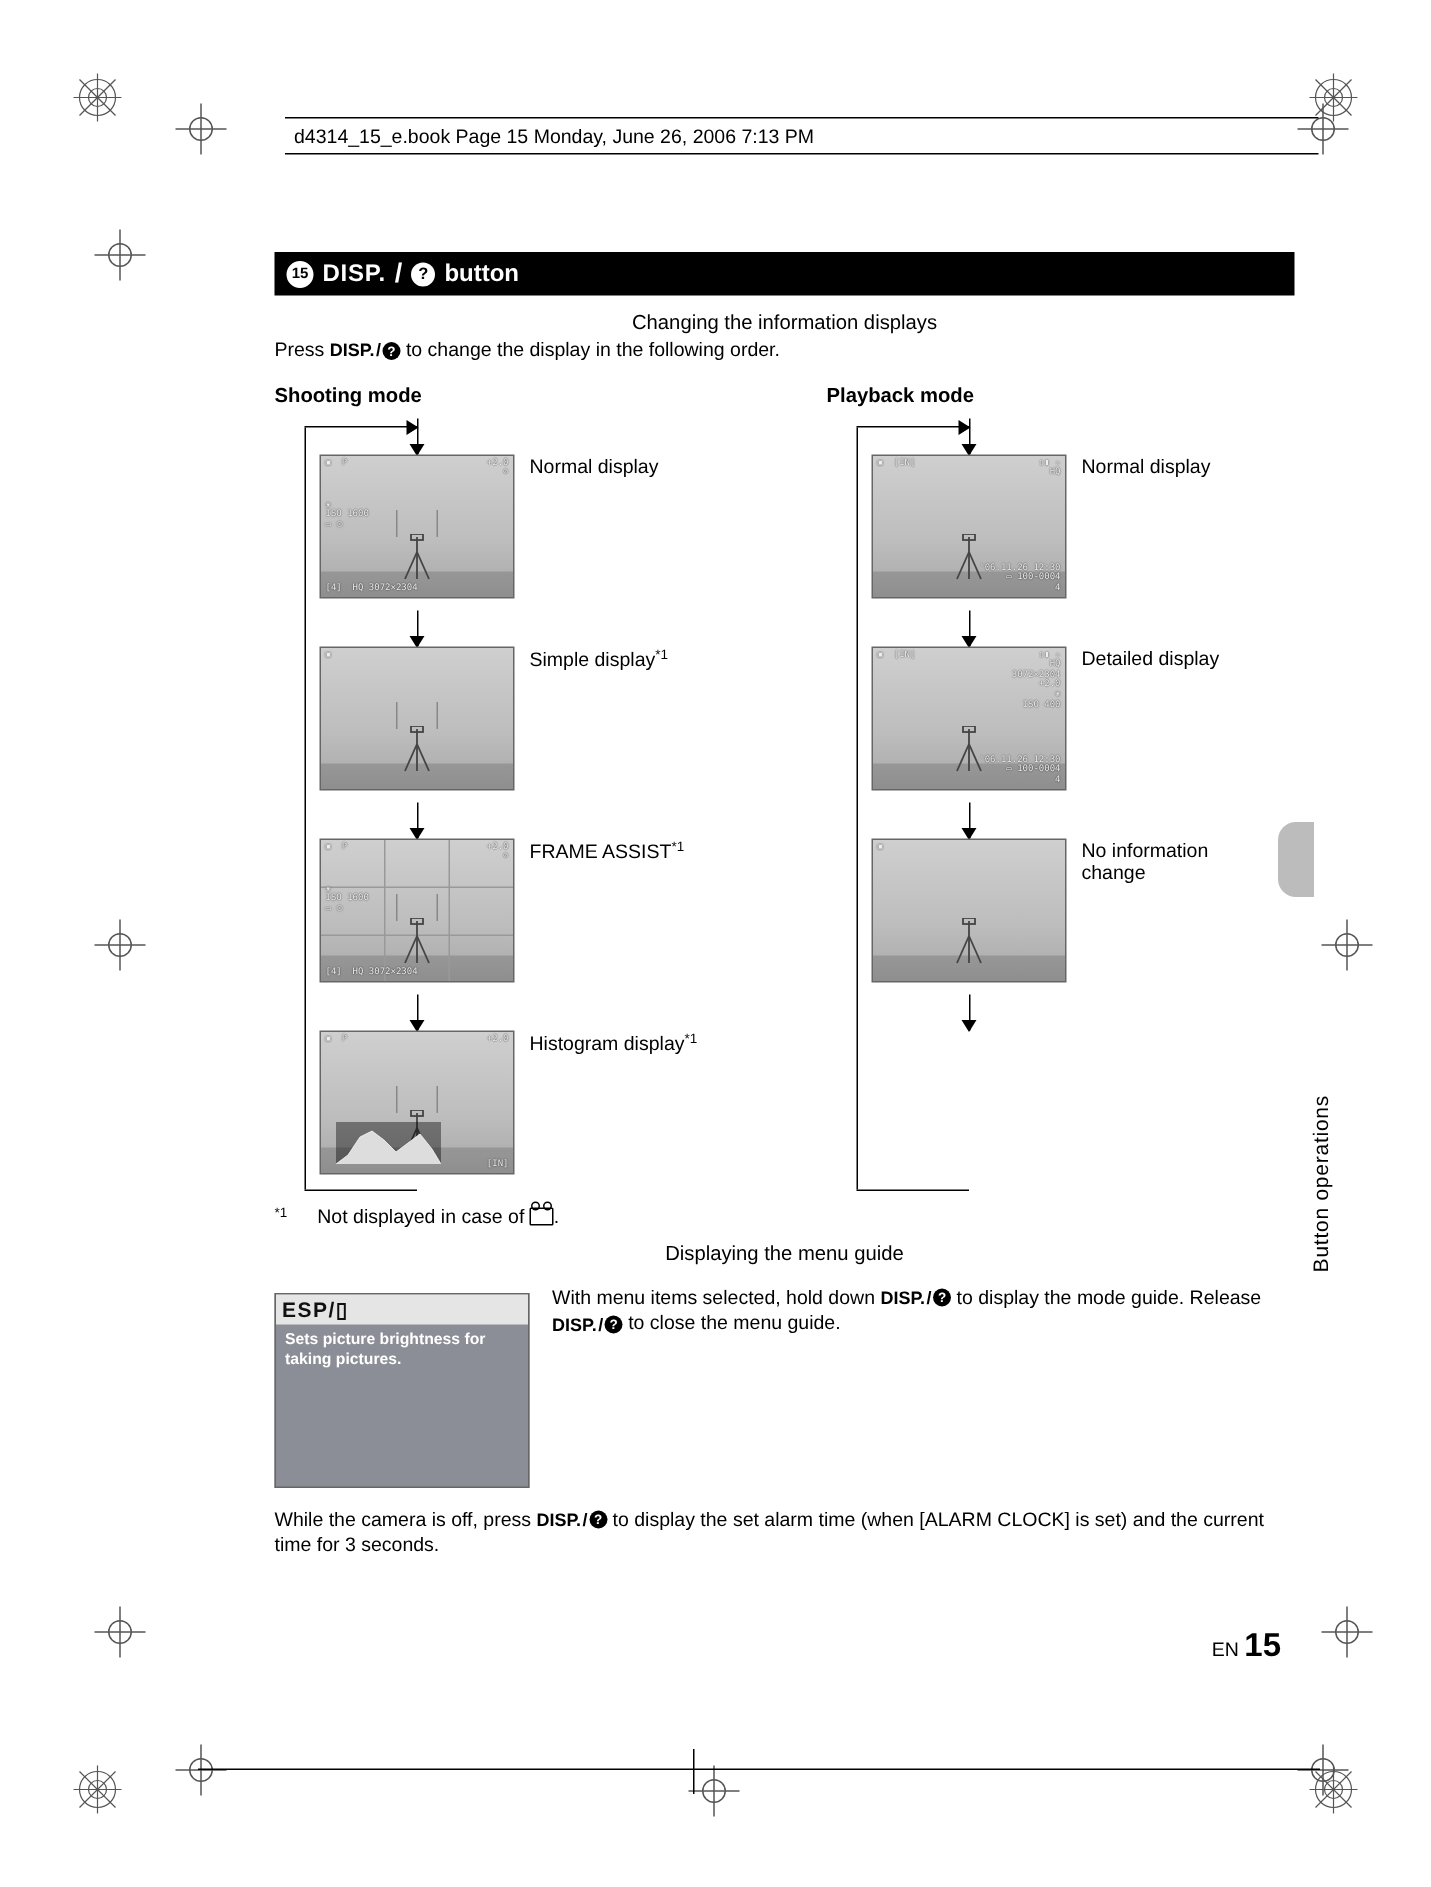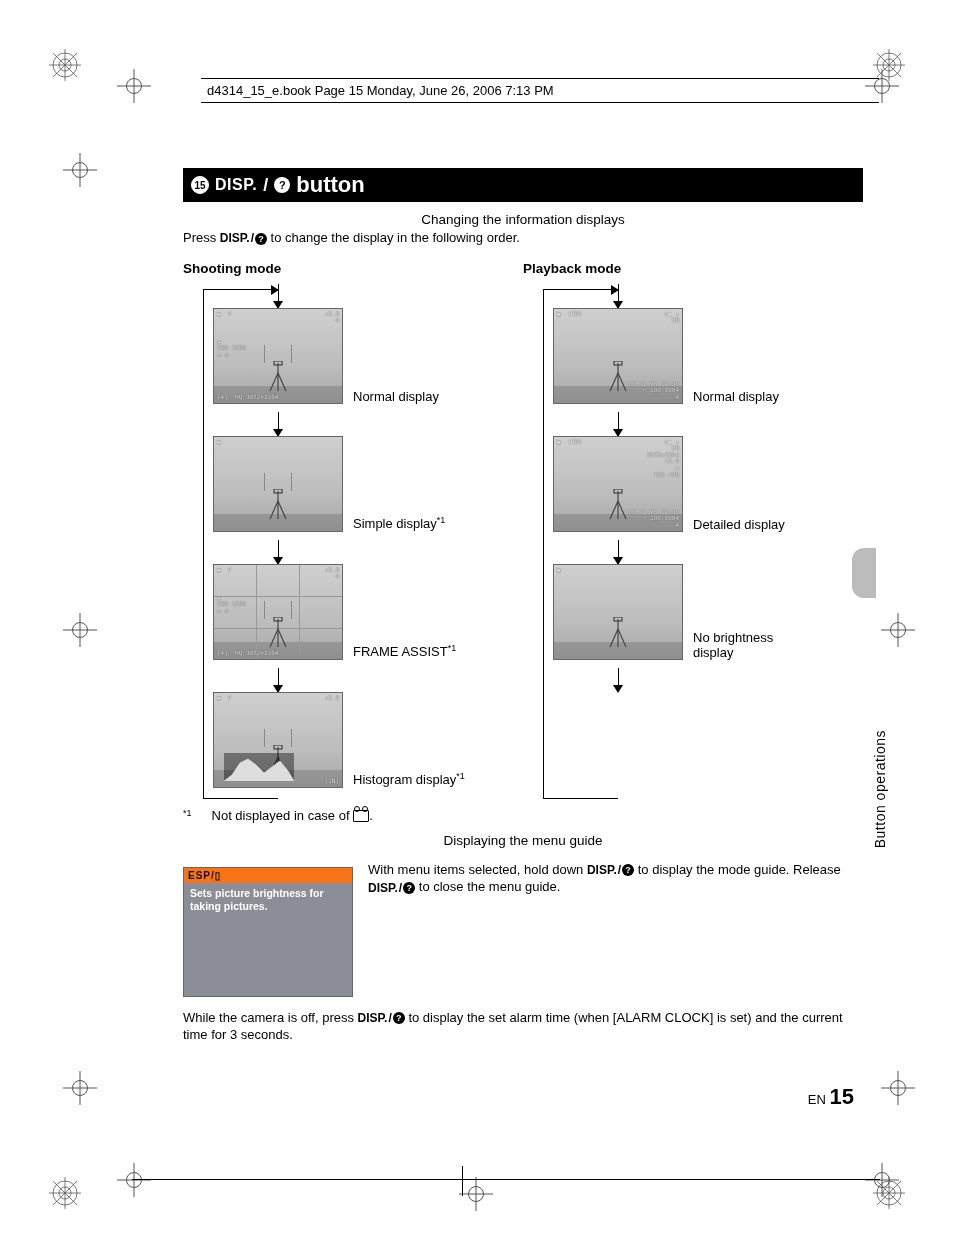--- a/index.html
+++ b/index.html
@@ -28,21 +28,21 @@
     content: '';
     position: absolute;
     background: #555;
   }
   .target-dot::before { left: 50%; top: -10px; bottom: -10px; width: 1px; transform: translateX(-50%); }
   .target-dot::after  { top: 50%; left: -10px; right: -10px; height: 1px; transform: translateY(-50%); }
   .radial-mark svg { display:block; }
 
   .header-rule-area {
     position: absolute;
-    left: 201px;
+    left: 190px;
     right: 75px;
     top: 78px;
   }
   .header-rule-area .line-top { border-bottom: 1px solid #000; margin-bottom: 4px; }
   .header-text { font-size: 13px; margin: 4px 0 4px 6px; }
   .header-rule-area .line-bot { border-bottom: 1px solid #000; margin-top: 4px; }
 
   .content {
     position: absolute;
     left: 183px;
@@ -73,38 +73,38 @@
     font-weight: bold;
     font-size: 16px;
     letter-spacing: 0.5px;
   }
   .section-bar .slash { font-weight: bold; font-size: 18px; }
   .section-bar .q-circle {
     display:inline-flex; align-items:center; justify-content:center;
     width:16px; height:16px; border-radius:50%;
     background:#fff; color:#000; font-size:11px; font-weight:bold;
   }
-  .section-bar .btn-word { font-weight: bold; font-size: 22px; margin-right:6px;}
+  .section-bar .btn-word { font-weight: bold; font-size: 16px; margin-right:6px;}
   .section-bar .desc { font-weight: bold; font-size: 12px; }
 
   h4 { font-size: 13.5px; margin: 10px 0 2px 0; font-weight: normal; text-align: center; }
   .body-text { font-size: 13px; margin: 2px 0; line-height: 1.35; }
 
   .inline-disp {
     display: inline-flex; align-items: center; gap: 1px;
     font-weight: bold; font-size: 12px;
     vertical-align: middle;
   }
   .inline-disp .qc {
     display:inline-flex; align-items:center; justify-content:center;
     width:12px; height:12px; border-radius:50%;
     background:#000; color:#fff; font-size:9px; font-weight:bold;
   }
 
-  .modes-row { display: flex; margin-top: 14px; }
+  .modes-row { display: flex; margin-top: 14px; gap: 28px; }
   .mode-col { flex: 0 0 50%; }
   .mode-title { font-weight: bold; font-size: 13.5px; margin-bottom: 8px; }
 
   .cycle {
     position: relative;
     margin-left: 20px;
     width: 300px;
     height: 520px;
   }
   .cycle .left-rail {
@@ -114,21 +114,21 @@
     background: #000;
   }
   .cycle .left-rail::before { 
     content:'';
     position:absolute; top:-1px; left:-4px;
     width:0;height:0;
     border:none;
   }
   .entry {
     display: flex;
-    align-items: flex-end;
+    align-items: flex-start;
     margin-bottom: 8px;
   }
   .arrow-v {
     width: 1px; height: 24px; background:#000; margin: 0 auto;
     position: relative;
   }
   .arrow-v::after {
     content:'';
     position:absolute; bottom:-1px; left:50%;
     transform: translateX(-50%);
@@ -209,22 +209,22 @@
   .menu-guide-box {
     width:170px; height:130px;
     background:#8b8e96;
     border:1px solid #666;
     box-sizing:border-box;
     position:relative;
     margin: 6px 0 10px 0;
     float:left;
   }
   .menu-guide-box .top {
-    background:#f97316; color:#111;
-    font-size:10px; font-weight:bold;
+    background:#e5e5e5; color:#111;
+    font-size:14px; font-weight:bold;
     padding:2px 4px;
     letter-spacing:1px;
   }
   .menu-guide-box .blurb {
     color:#fff; font-size:10.5px; font-weight:bold;
     padding:4px 6px;
     line-height:1.25;
   }
   .guide-text { margin-left: 185px; font-size:13px; line-height:1.35; }
 
@@ -563,21 +563,21 @@
                       <line x1="11" y1="2" x2="11" y2="12"></line>
                       <line x1="11" y1="12" x2="3" y2="30"></line>
                       <line x1="11" y1="12" x2="19" y2="30"></line>
                       <line x1="11" y1="12" x2="11" y2="30"></line>
                       <rect x="7" y="0" width="8" height="4"></rect>
                     </g>
                   </svg>
                 </span>
               <div class="osd tl">▣</div>
             </div>
-            <div class="caption">No brightness display</div>
+            <div class="caption">No information change</div>
           </div>
 
           <div class="row-center-arrow">
               <div class="arrow-v"></div>
             </div>
         </div>
       </div>
     </div>
 
     <div class="footnote">

